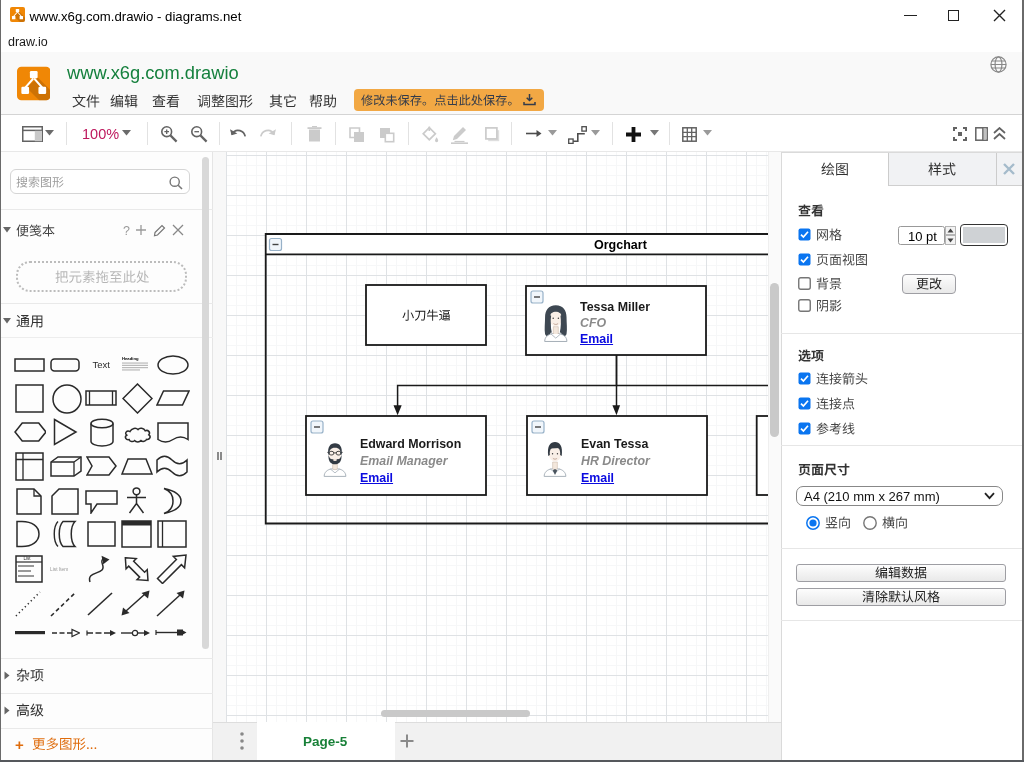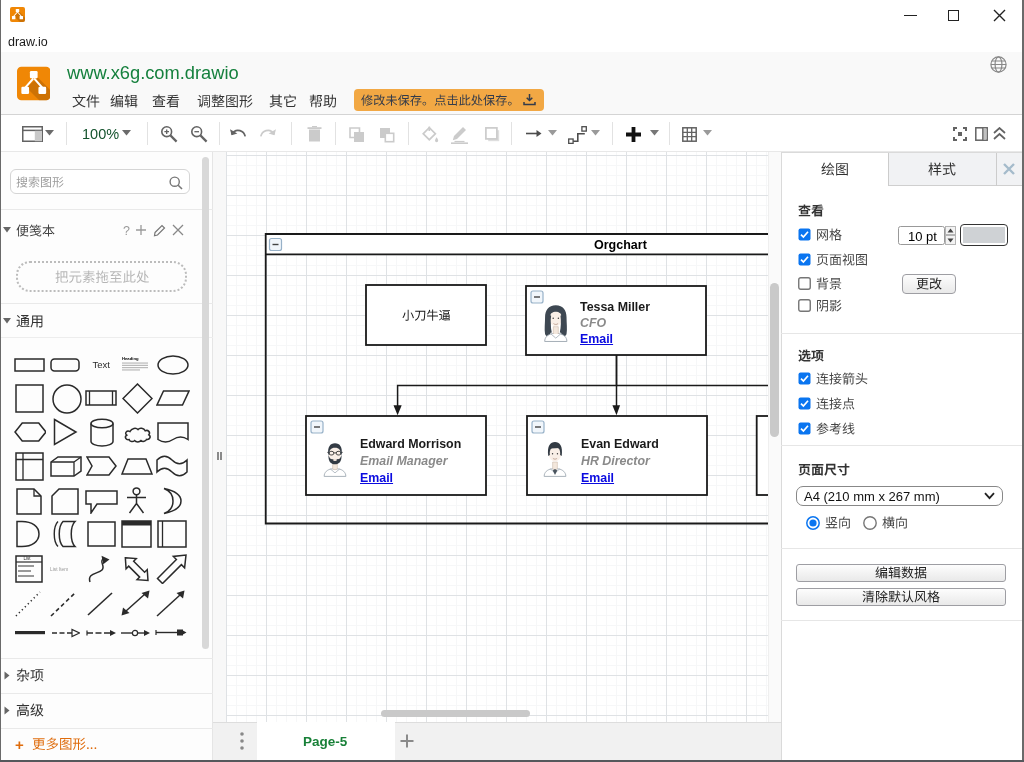--- a/index.html
+++ b/index.html
@@ -11,20 +11,21 @@
 <svg class="abs" style="left:10px;top:7px" width="15" height="15" viewBox="0 0 100 100">
 <rect width="100" height="100" rx="13" fill="#F08705"></rect>
 <path d="M62 32 100 70V87a13 13 0 0 1-13 13H66L28 62z" fill="#9e5605" opacity="0.42"></path>
 <g fill="#fff">
 <rect x="38.5" y="13" width="23" height="21" rx="3.5"></rect>
 <rect x="13" y="60" width="23" height="21" rx="3.5"></rect>
 <rect x="64" y="60" width="23" height="21" rx="3.5"></rect>
 <path d="M47.3 32 21 62l4.7 3.6L52 35.6zM52.7 32 79 62l-4.7 3.6L48 35.6z"></path>
 </g>
     </svg>
+<div style="position:absolute;left:29.5px;top:8.5px;font:normal 13.2px 'Liberation Sans', sans-serif;color:#000;white-space:nowrap;">www.x6g.com.drawio - diagrams.net</div>
 <div class="abs" style="left:904px;top:15px;width:13px;height:1.4px;background:#222"></div>
 <div class="abs" style="left:948px;top:10px;width:11px;height:11px;border:1.3px solid #222"></div>
 <svg class="abs" style="left:993px;top:9px" width="13" height="13" viewBox="0 0 13 13">
 <path d="M1 1 12 12M12 1 1 12" stroke="#222" stroke-width="1.4"></path>
     </svg>
 <div style="position:absolute;left:8px;top:35px;font:normal 12.5px 'Liberation Sans', sans-serif;color:#1a1a1a;white-space:nowrap;">draw.io</div>
 <div class="abs" style="left:0;top:52px;width:1024px;height:62px;background:#f9f9f9"></div>
 <svg class="abs" style="left:16.5px;top:64.5px" width="33.5" height="37" viewBox="0 0 100 100">
 <rect width="100" height="100" rx="13" fill="#F08705"></rect>
 <path d="M62 32 100 70V87a13 13 0 0 1-13 13H66L28 62z" fill="#9e5605" opacity="0.42"></path>
@@ -70,21 +71,21 @@
 <div class="abs" style="left:0;top:114px;width:1024px;height:38px;background:#fff;border-top:1px solid #d4d4d4;border-bottom:1px solid #e8e8e8"></div>
 <svg class="abs" style="left:22px;top:126px" width="21" height="16" viewBox="0 0 21 16">
 <rect x="0.75" y="0.75" width="19.5" height="14.5" fill="#fff" stroke="#636363" stroke-width="1.5"></rect>
 <path d="M0.7 4.4h19.6" stroke="#636363" stroke-width="1.5"></path>
 <rect x="12.8" y="4.8" width="7.2" height="10.4" fill="#c9c9c9"></rect>
     </svg>
 <svg class="abs" style="left:45px;top:130px" width="9" height="6" viewBox="0 0 9 6">
       <path d="M0 0h9L4.5 5.5z" fill="#6b6b6b"></path>
     </svg>
 <div class="abs" style="left:66px;top:122px;width:1px;height:23px;background:#e2e2e2"></div>
-<div style="position:absolute;left:82px;top:126px;font:normal 14.5px 'Liberation Sans', sans-serif;color:#14532d;white-space:nowrap;">100%</div>
+<div style="position:absolute;left:82px;top:126px;font:normal 14.5px 'Liberation Sans', sans-serif;color:#be185d;white-space:nowrap;">100%</div>
 <svg class="abs" style="left:122px;top:130px" width="9" height="6" viewBox="0 0 9 6">
       <path d="M0 0h9L4.5 5.5z" fill="#6b6b6b"></path>
     </svg>
 <div class="abs" style="left:147px;top:122px;width:1px;height:23px;background:#e2e2e2"></div>
 <svg class="abs" style="left:161px;top:126px" width="17" height="17" viewBox="0 0 17 17">
 <circle cx="5.7" cy="5.7" r="4.9" stroke="#636363" stroke-width="1.6" fill="none"></circle>
       <path d="M5.7 3.4v4.6M3.4 5.7h4.6" stroke="#636363" stroke-width="1.3"></path>
 <path d="M9.4 9.4 15.6 15.6" stroke="#636363" stroke-width="2.2"></path>
     </svg>
 <svg class="abs" style="left:191px;top:126px" width="17" height="17" viewBox="0 0 17 17">
@@ -470,21 +471,21 @@
 <div style="position:absolute;left:594px;top:238px;font:bold 12.5px 'Liberation Sans', sans-serif;color:#000;white-space:nowrap;">Orgchart</div>
 <div style="position:absolute;left:401.5px;top:308.5px;line-height:0;"><svg width="48.8" height="12" viewBox="0 0 48.8 12" style="">
         <path d="M5.7 0.7V10.4C5.7 10.7 5.6 10.8 5.3 10.8C5.1 10.8 4.2 10.8 3.3 10.8C3.4 11 3.6 11.5 3.7 11.7C4.8 11.7 5.6 11.7 6 11.5C6.5 11.4 6.6 11.1 6.6 10.4V0.7ZM8.6 3.8C9.7 5.5 10.6 7.8 10.9 9.3L11.9 8.9C11.6 7.4 10.6 5.1 9.5 3.4ZM2.5 3.5C2.2 5.2 1.5 7.3 0.4 8.6C0.6 8.7 1 8.9 1.3 9.1C2.4 7.7 3.1 5.5 3.5 3.7Z M13.2 1.8V2.7H17C16.8 5.6 16.5 9.3 12.7 11C13 11.2 13.3 11.5 13.4 11.8C17.3 9.8 17.8 5.9 18 2.7H22.3C22.1 7.9 21.9 10 21.5 10.4C21.3 10.6 21.2 10.7 20.9 10.7C20.6 10.7 19.8 10.7 18.9 10.6C19 10.8 19.2 11.3 19.2 11.6C20 11.6 20.8 11.6 21.3 11.6C21.7 11.5 22 11.4 22.4 11C22.9 10.4 23.1 8.3 23.3 2.3C23.3 2.2 23.3 1.8 23.3 1.8Z M30.2 0.5V2.7H27.6C27.8 2.2 28 1.6 28.2 1L27.2 0.8C26.8 2.5 26 4.1 25 5.1C25.3 5.2 25.7 5.5 25.9 5.6C26.4 5.1 26.8 4.4 27.2 3.6H30.2V6.5H25V7.4H30.2V11.7H31.1V7.4H36V6.5H31.1V3.6H35.3V2.7H31.1V0.5Z M37.4 1.6C38 2.2 38.8 3 39.2 3.5L39.9 3C39.5 2.5 38.7 1.7 38.1 1.1ZM42.2 3.1H46.1V4.2H42.2ZM41.4 2.5V4.9H47V2.5ZM40.4 1V1.7H48V1ZM40.8 5.6V9.7H47.6V5.6ZM39.7 5H37.2V5.9H38.9V9.4C38.4 9.6 37.8 10.1 37.1 10.7L37.7 11.5C38.3 10.8 38.9 10.1 39.3 10.1C39.5 10.1 39.9 10.5 40.5 10.8C41.3 11.3 42.4 11.4 43.8 11.4C45 11.4 47.1 11.3 48 11.3C48 11 48.2 10.6 48.3 10.3C47.1 10.5 45.3 10.6 43.9 10.6C42.5 10.6 41.5 10.5 40.7 10C40.2 9.8 40 9.6 39.7 9.5ZM41.7 8H43.7V9H41.7ZM44.5 8H46.7V9H44.5ZM41.7 6.2H43.7V7.3H41.7ZM44.5 6.2H46.7V7.3H44.5Z" fill="#1a1a1a"></path>
       </svg></div>
 <div style="position:absolute;left:580px;top:299.5px;font:bold 12.4px 'Liberation Sans', sans-serif;color:#1a1a1a;white-space:nowrap;">Tessa Miller</div>
 <div style="position:absolute;left:580px;top:315.5px;font:bold 12.4px 'Liberation Sans', sans-serif;color:#8a8a8a;white-space:nowrap;font-style:italic">CFO</div>
 <div style="position:absolute;left:580px;top:331.5px;font:bold 12.4px 'Liberation Sans', sans-serif;color:#0b0be0;white-space:nowrap;text-decoration:underline">Email</div>
 <div style="position:absolute;left:360px;top:436.5px;font:bold 12.4px 'Liberation Sans', sans-serif;color:#1a1a1a;white-space:nowrap;">Edward Morrison</div>
 <div style="position:absolute;left:360px;top:453.5px;font:bold 12.4px 'Liberation Sans', sans-serif;color:#8a8a8a;white-space:nowrap;font-style:italic">Email Manager</div>
 <div style="position:absolute;left:360px;top:470.5px;font:bold 12.4px 'Liberation Sans', sans-serif;color:#0b0be0;white-space:nowrap;text-decoration:underline">Email</div>
-<div style="position:absolute;left:581px;top:436.5px;font:bold 12.4px 'Liberation Sans', sans-serif;color:#1a1a1a;white-space:nowrap;">Evan Edward</div>
+<div style="position:absolute;left:581px;top:436.5px;font:bold 12.4px 'Liberation Sans', sans-serif;color:#1a1a1a;white-space:nowrap;">Evan Tessa</div>
 <div style="position:absolute;left:581px;top:453.5px;font:bold 12.4px 'Liberation Sans', sans-serif;color:#8a8a8a;white-space:nowrap;font-style:italic">HR Director</div>
 <div style="position:absolute;left:581px;top:470.5px;font:bold 12.4px 'Liberation Sans', sans-serif;color:#0b0be0;white-space:nowrap;text-decoration:underline">Email</div>
 <div class="abs" style="left:217px;top:452px;width:1.5px;height:8px;background:#8a8a8a"></div>
 <div class="abs" style="left:220px;top:452px;width:1.5px;height:8px;background:#8a8a8a"></div>
 <div class="abs" style="left:768px;top:152px;width:13px;height:570px;background:#fafafa;border-left:1px solid #efefef"></div>
 <div class="abs" style="left:770px;top:283px;width:9px;height:154px;background:#c9c9c9;border-radius:5px"></div>
 <div class="abs" style="left:381px;top:710px;width:149px;height:7px;background:#c9c9c9;border-radius:4px"></div>
 <div class="abs" style="left:213px;top:721.5px;width:568px;height:38.5px;background:#f1f1f1;border-top:1px solid #ddd"></div>
 <svg class="abs" style="left:239px;top:731px" width="6" height="20" viewBox="0 0 6 20">
 <circle cx="3" cy="3" r="1.8" fill="#888"></circle>

